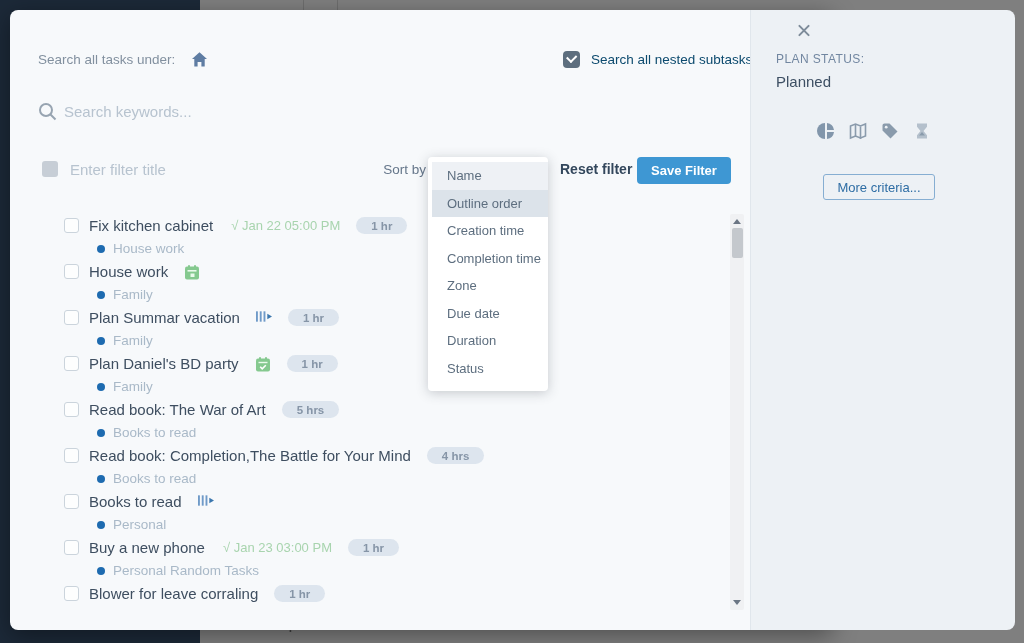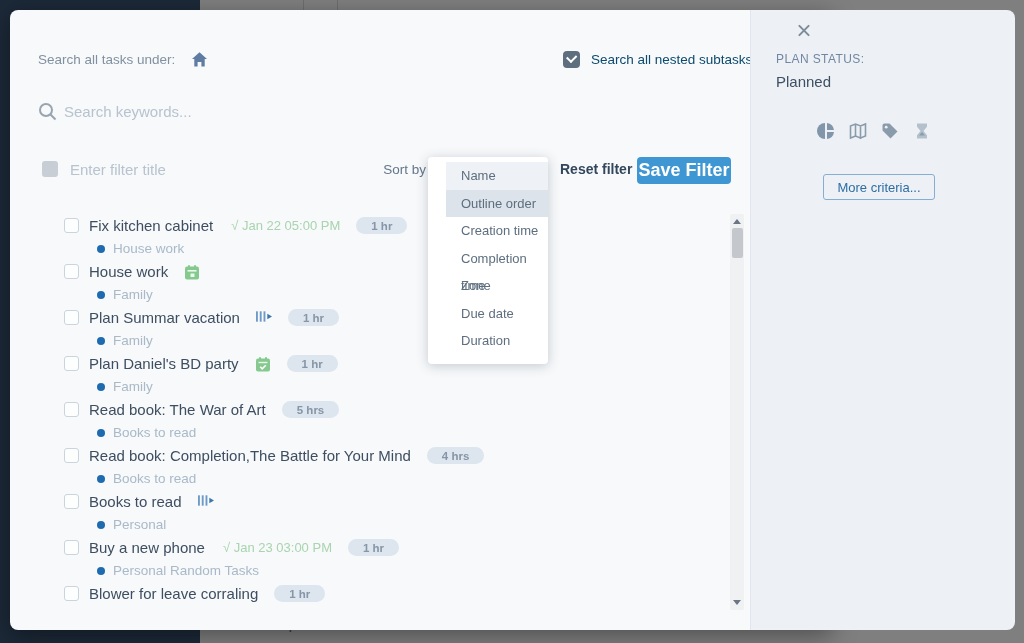--- a/index.html
+++ b/index.html
@@ -44,25 +44,25 @@
   .search-row { position:absolute; left:28px; top:92px; display:flex; align-items:center; gap:7px; }
   .search-icon { display:inline-flex; width:19px; height:19px; }
   .search-placeholder { font-size:15px; color:#b7c3cf; }
 
   .filter-row { position:absolute; left:0; top:147px; width:740px; height:28px;padding-left:28px; }
   .filter-title-checkbox { position:absolute; left:32px; top:4px; width:16px; height:16px; background:#c7ced6; border-radius:3px; }
   .filter-title-placeholder { position:absolute; left:60px; top:4px; font-size:15px; color:#b7c3cf; }
   .sort-by-label { position:absolute; left:340px; top:5px; width:76px; text-align:right; font-size:13.5px; color:#65768a; }
   .reset-filter-link { position:absolute; left:550px; top:4px; font-size:14px; font-weight:bold; color:#33475c; cursor:pointer; }
   .save-filter-btn { position:absolute; left:627px; top:0; width:94px; height:27px; background:#3e97d3; border:none;
-                 border-radius:4px; color:#fff; font-size:18px; font-weight:bold; font-family:inherit; cursor:pointer; }
+                 border-radius:4px; color:#fff; font-size:13px; font-weight:bold; font-family:inherit; cursor:pointer; }
 
   
   .sort-dropdown { position:absolute; left:418px; top:147px; width:120px; background:#fff; border-radius:4px;
-                 box-shadow:0 2px 12px rgba(50,60,70,.25); padding:5px 0 9px 18px; z-index:50; }
+                 box-shadow:0 2px 12px rgba(50,60,70,.25); padding:5px 0 9px 4px; z-index:50; }
   .sort-item { height:27.5px; line-height:27.5px; padding-left:15px; font-size:13px; color:#5d6e7f; cursor:pointer; }
   .sort-item.hover { background:#eef1f5; }
   .sort-item.selected { background:#dce3ea; }
 
   
   .task-list { position:absolute; left:54px; top:204px; width:660px; height:394px; overflow:hidden; }
   .task-block { height:46px; }
   .task-row { display:flex; align-items:center; height:23px; }
   .task-checkbox { flex:0 0 15px; width:15px; height:15px; border:1.5px solid #cbd4dc; border-radius:3px;
                  background:#fdfefe; margin-right:10px; cursor:pointer; }
@@ -291,20 +291,21 @@
   <div class="sort-item">Creation time</div>
 
   <div class="sort-item">Completion time</div>
 
   <div class="sort-item">Zone</div>
 
   <div class="sort-item">Due date</div>
 
   <div class="sort-item">Duration</div>
 
+  <div class="sort-item">Status</div>
 </div>
 
   <div class="right-panel">
     <span class="plan-status-label">PLAN STATUS:</span>
     <span class="plan-status-value">Planned</span>
     <div class="criteria-icons" id="criteria-icons">
         <span>
           <svg viewBox="0 0 18 18" width="18" height="18">
             <path d="M8 1a8 8 0 1 0 0 16z" fill="#8296ab"></path>
             <path d="M10 1a8.2 8.2 0 0 1 7 7h-7z" fill="#8296ab"></path>

